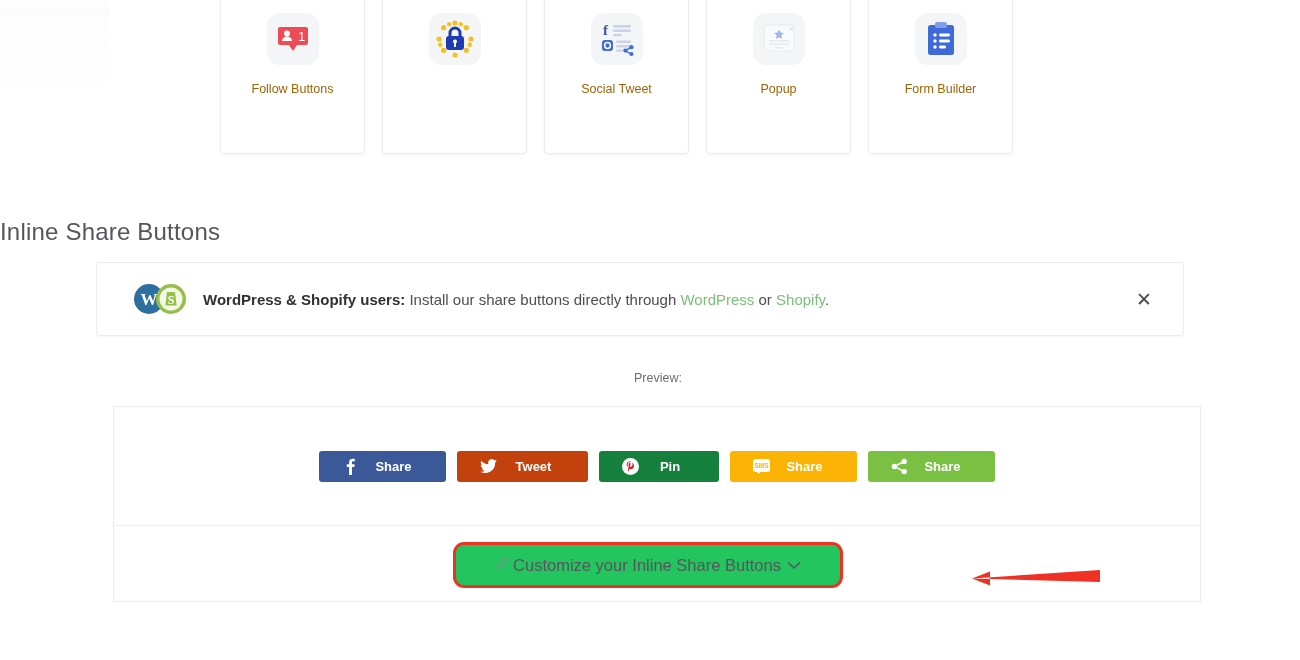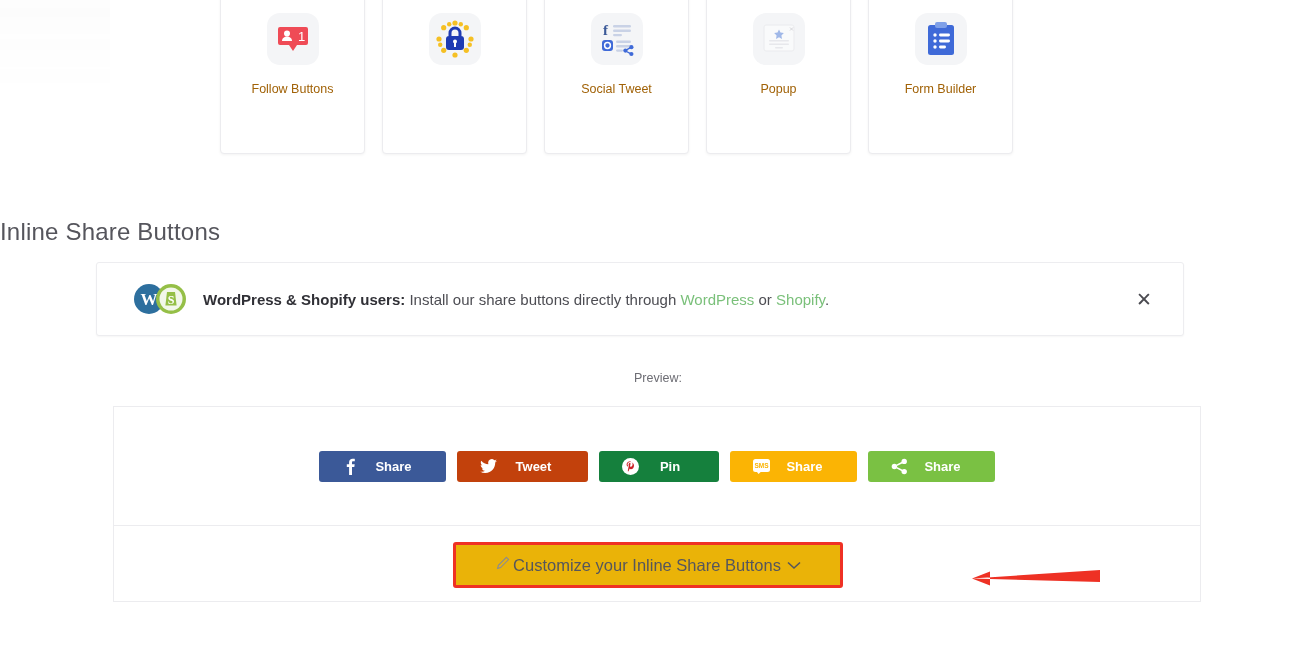--- a/index.html
+++ b/index.html
@@ -61,23 +61,23 @@
     height:31px;border-radius:3px;display:flex;align-items:center;
     color:#fff;font-size:13px;font-weight:700;cursor:pointer;box-sizing:border-box;
     padding:0 14px;gap:0;
   }
   .sbtn .ic{width:34px;display:flex;align-items:center;justify-content:center;flex:none;}
   .sbtn .lb{flex:1;text-align:center;padding-right:12px;white-space:nowrap;}
 
   
   .customize-wrap{
     position:absolute;left:339px;top:16px;width:390px;height:46px;
-    border:3px solid #ef3124;border-radius:3px;box-sizing:border-box;
+    border:3px solid #ef3124;border-radius:11px;box-sizing:border-box;
     display:flex;align-items:center;justify-content:center;gap:3px;
-    background:#eab308;
+    background:#22c55e;
   }
   .customize-label{font-size:16.5px;color:#56565c;white-space:nowrap;}
   .pencil{flex:none;}
   .chev{flex:none;margin-left:3px;}
 
   .arrow{position:absolute;left:836px;top:40px;pointer-events:none;}
 
   
   .ghost{position:absolute;left:0;top:0;width:110px;height:100px;opacity:.02;background:#8a8a8a;
     -webkit-mask-image:linear-gradient(#000,transparent);mask-image:linear-gradient(#000,transparent);}

